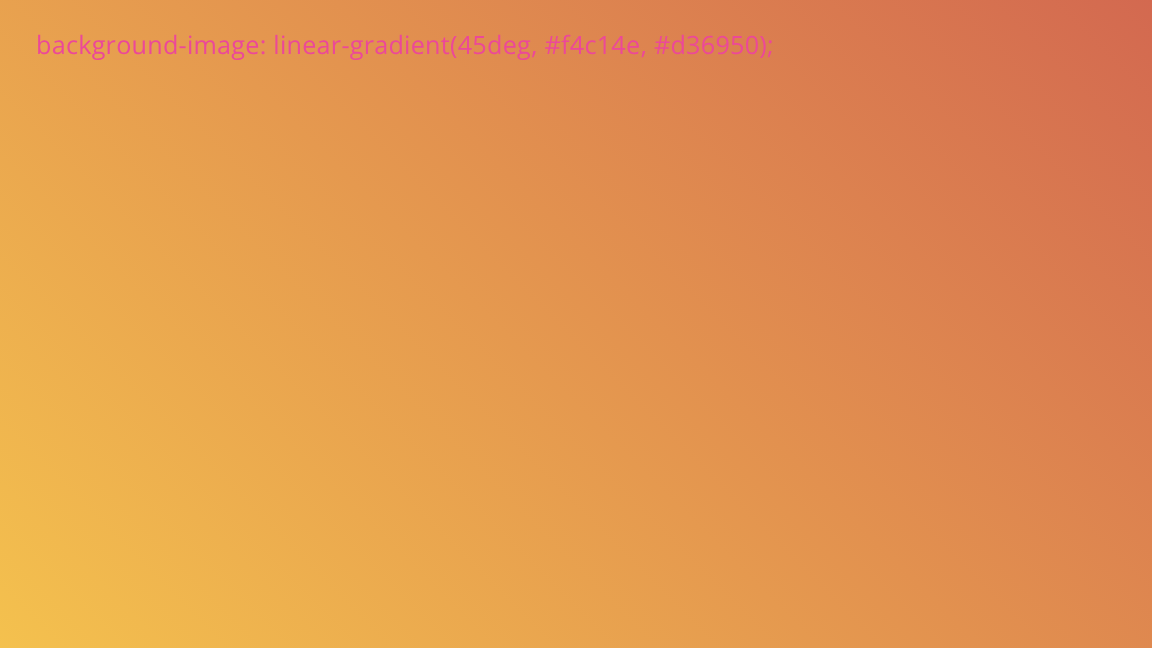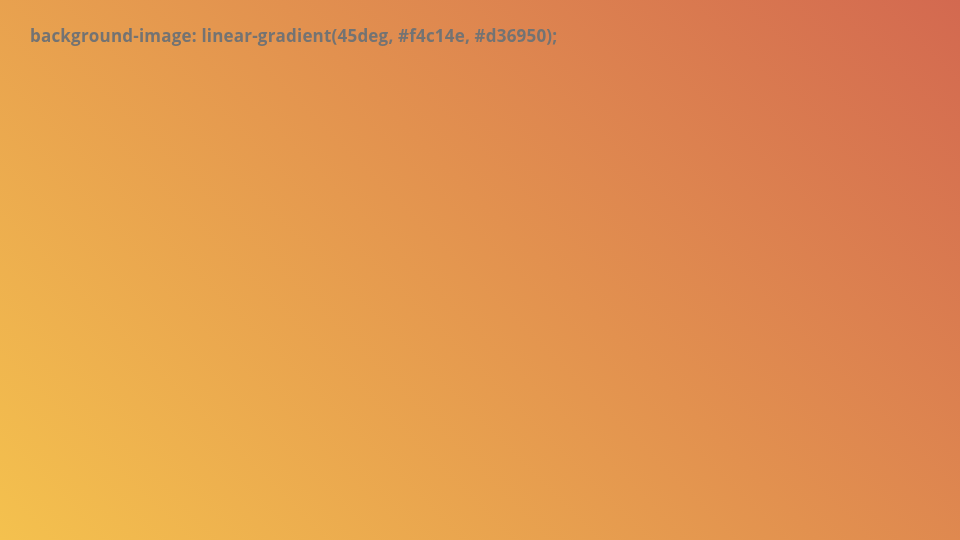--- a/index.html
+++ b/index.html
@@ -13,22 +13,22 @@
       overflow: hidden;
     }
     body {
       background-image: linear-gradient(45deg, #f4c14e, #d36950);
       font-family: "Segoe UI", "Open Sans", "Helvetica Neue", Arial, sans-serif;
     }
     .code-text {
       position: absolute;
       top: 24px;
       left: 30px;
-      font-size: 17px;
-      font-weight: 700;
-      color: #737373;
+      font-size: 21px;
+      font-weight: 400;
+      color: #ec4899;
       letter-spacing: 0.2px;
     }
   </style>
 </head>
 <body>
 
 <div class="code-text">background-image: linear-gradient(45deg, #f4c14e, #d36950);</div>
 
 </body></html>

